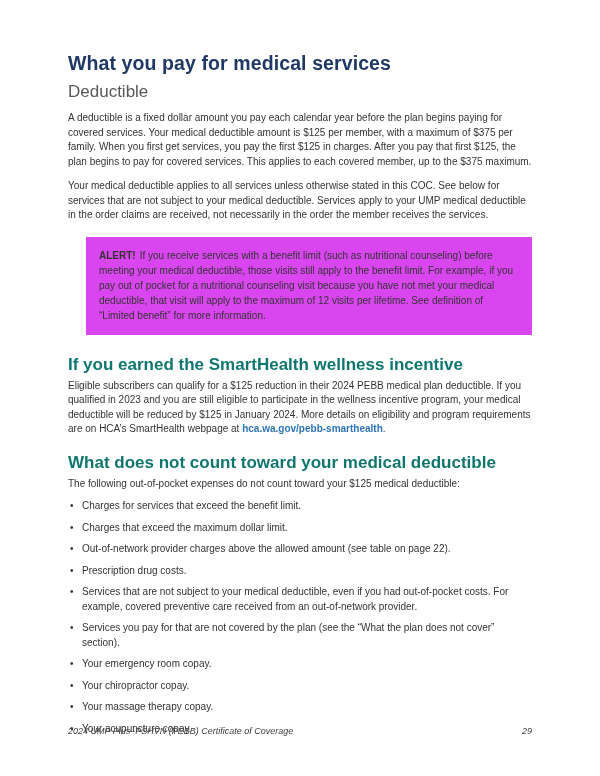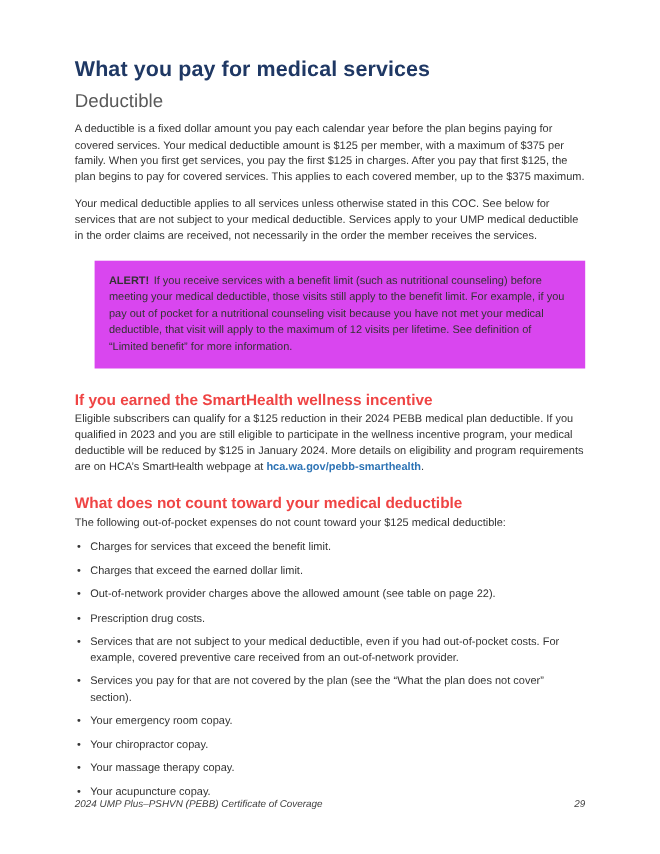--- a/index.html
+++ b/index.html
@@ -44,23 +44,23 @@
     font-size: 10px;
     line-height: 1.5;
     color: #333333;
   }
   .alert-label {
     font-weight: bold;
     margin-right: 4px;
   }
 
   .section-heading {
-    font-size: 14px;
+    font-size: 17px;
     font-weight: bold;
-    color: #ef4444;
+    color: #0f766e;
     margin: 16px 0 4px 0;
   }
 
   .inline-link {
     color: #2e74b5;
     font-weight: bold;
     text-decoration: none;
     cursor: pointer;
   }
 
@@ -117,21 +117,21 @@
   <h3 class="section-heading">If you earned the SmartHealth wellness incentive</h3>
 
   <p class="body-p"><span>Eligible subscribers can qualify for a $125 reduction in their 2024 PEBB medical plan deductible. If you qualified in 2023 and you are still eligible to participate in the wellness incentive program, your medical deductible will be reduced by $125 in January 2024. More details on eligibility and program requirements are on HCA’s SmartHealth webpage at </span><a class="inline-link">hca.wa.gov/pebb-smarthealth</a><span>.</span></p>
 
   <h3 class="section-heading">What does not count toward your medical deductible</h3>
 
   <p class="body-p" style="margin-bottom:0;">The following out-of-pocket expenses do not count toward your $125 medical deductible:</p>
 
   <ul class="bullet-list">
     <li>Charges for services that exceed the benefit limit.</li>
-    <li>Charges that exceed the earned dollar limit.</li>
+    <li>Charges that exceed the maximum dollar limit.</li>
     <li>Out-of-network provider charges above the allowed amount (see table on page 22).</li>
     <li>Prescription drug costs.</li>
     <li>Services that are not subject to your medical deductible, even if you had out-of-pocket costs. For example, covered preventive care received from an out-of-network provider.</li>
     <li>Services you pay for that are not covered by the plan (see the “What the plan does not cover” section).</li>
     <li>Your emergency room copay.</li>
     <li>Your chiropractor copay.</li>
     <li>Your massage therapy copay.</li>
     <li>Your acupuncture copay.</li>
   </ul>
 

